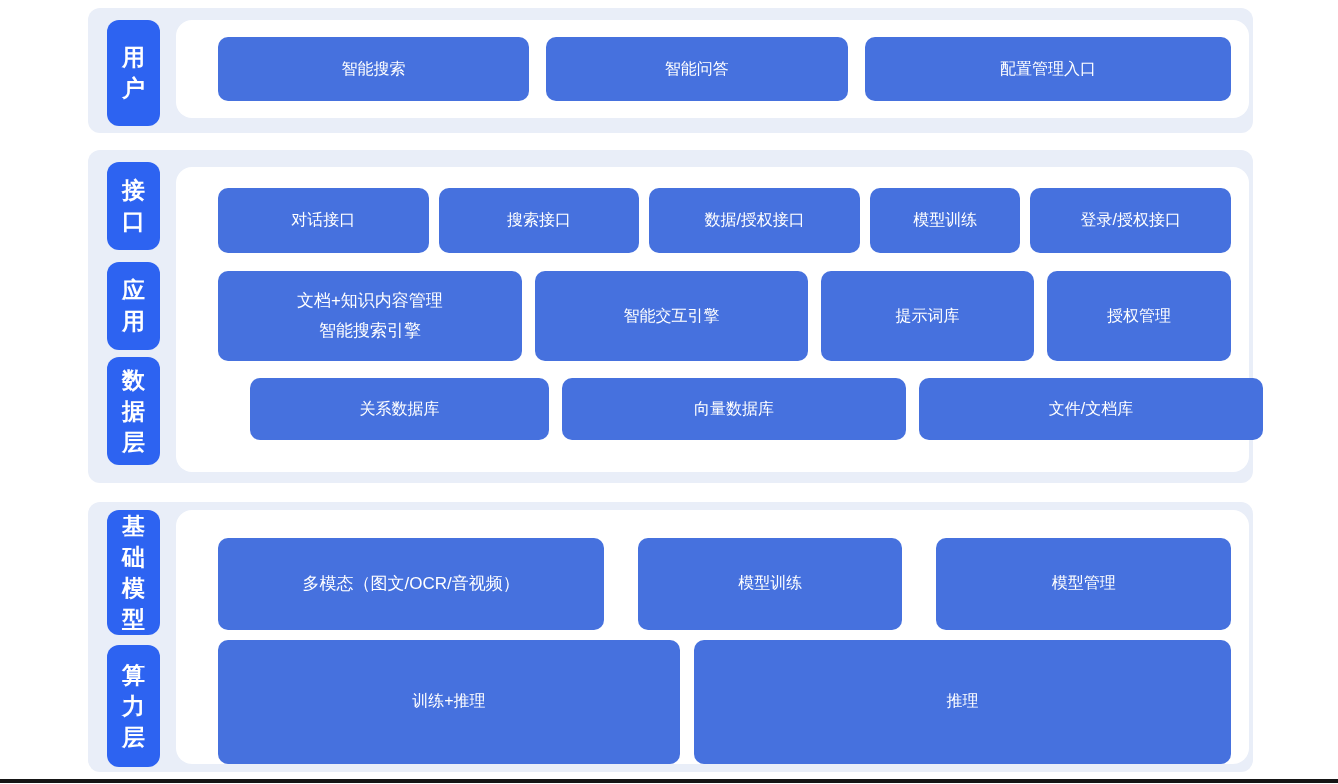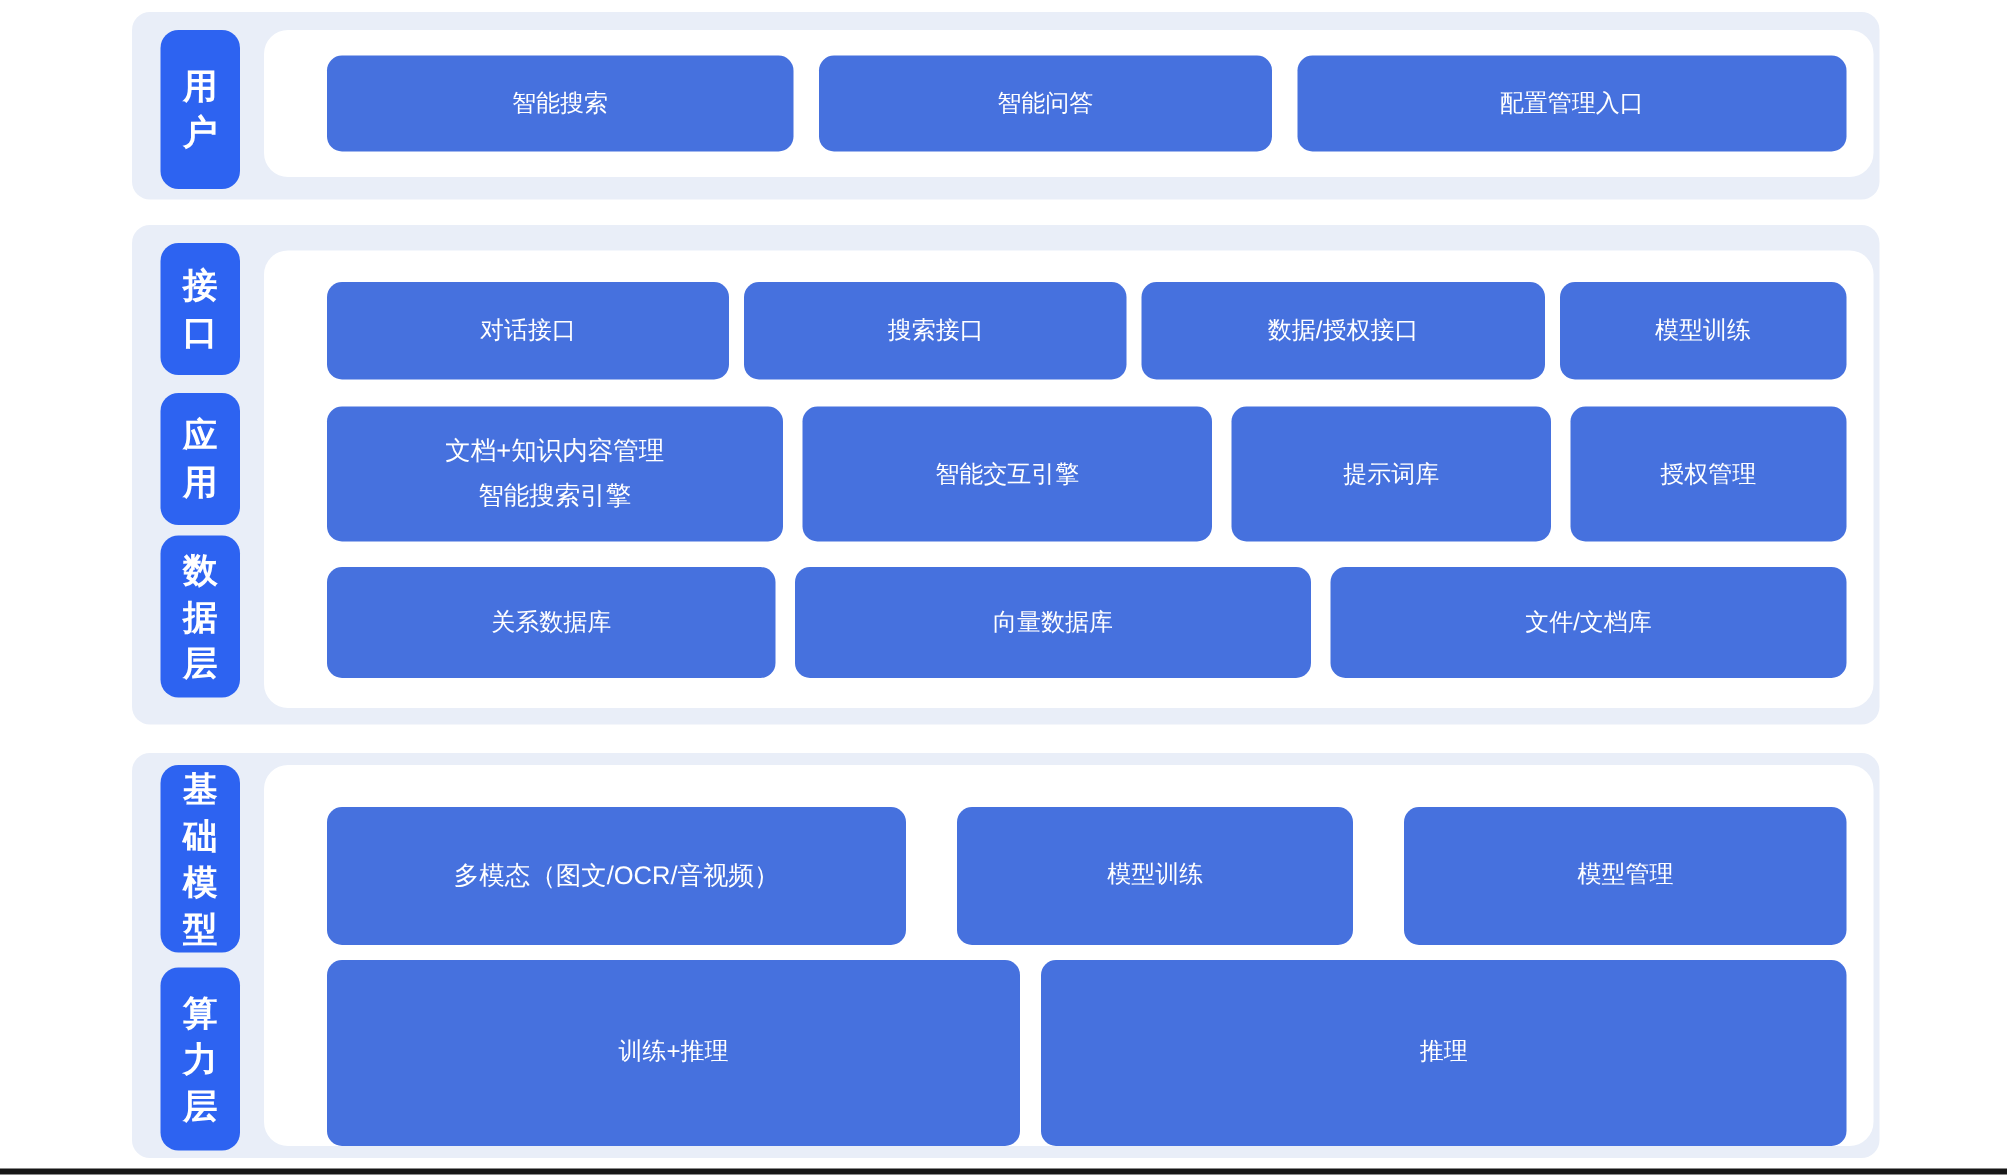--- a/index.html
+++ b/index.html
@@ -22,21 +22,21 @@
     padding:0 18px 0 42px;display:flex;flex-direction:column;
   }
   #container-user{top:12px;height:98px;justify-content:center;}
   #container-core{top:17px;height:305px;}
   #container-infra{top:8px;height:254px;}
 
   .row{display:flex;width:100%;}
   #row-user{height:64px;gap:17px;}
   #row-api{height:65px;gap:10px;margin-top:21px;}
   #row-app{height:90px;gap:13px;margin-top:18px;}
-  #row-data{height:74px;gap:13px;margin-top:17px;}
+  #row-data{height:62px;gap:13px;margin-top:17px;margin-left:32px;}
   #row-model{height:102px;gap:34px;margin-top:28px;}
   #row-compute{height:138px;gap:14px;margin-top:10px;}
 
   .btn{
     flex-grow:var(--f,1);flex-basis:0;min-width:0;
     background:#4671de;border-radius:10px;color:#ffffff;
     display:flex;flex-direction:column;align-items:center;justify-content:center;
     font-size:16px;text-align:center;
   }
   .btn.two-line{font-size:17px;line-height:30px;}
@@ -87,20 +87,21 @@
       <div>据</div>
       <div>层</div>
     </div>
 
   <div class="container" id="container-core">
     <div class="row" id="row-api">
       <div class="btn" style="--f:2.1">对话接口</div>
       <div class="btn" style="--f:2.0">搜索接口</div>
       <div class="btn" style="--f:2.1">数据/授权接口</div>
       <div class="btn" style="--f:1.5">模型训练</div>
+      <div class="btn" style="--f:2.0">登录/授权接口</div>
     </div>
 
     <div class="row" id="row-app">
       <div class="btn two-line" style="--f:3.0">
         <span>文档+知识内容管理</span>
         <span>智能搜索引擎</span>
       </div>
       <div class="btn" style="--f:2.7">智能交互引擎</div>
       <div class="btn" style="--f:2.1">提示词库</div>
       <div class="btn" style="--f:1.82">授权管理</div>

